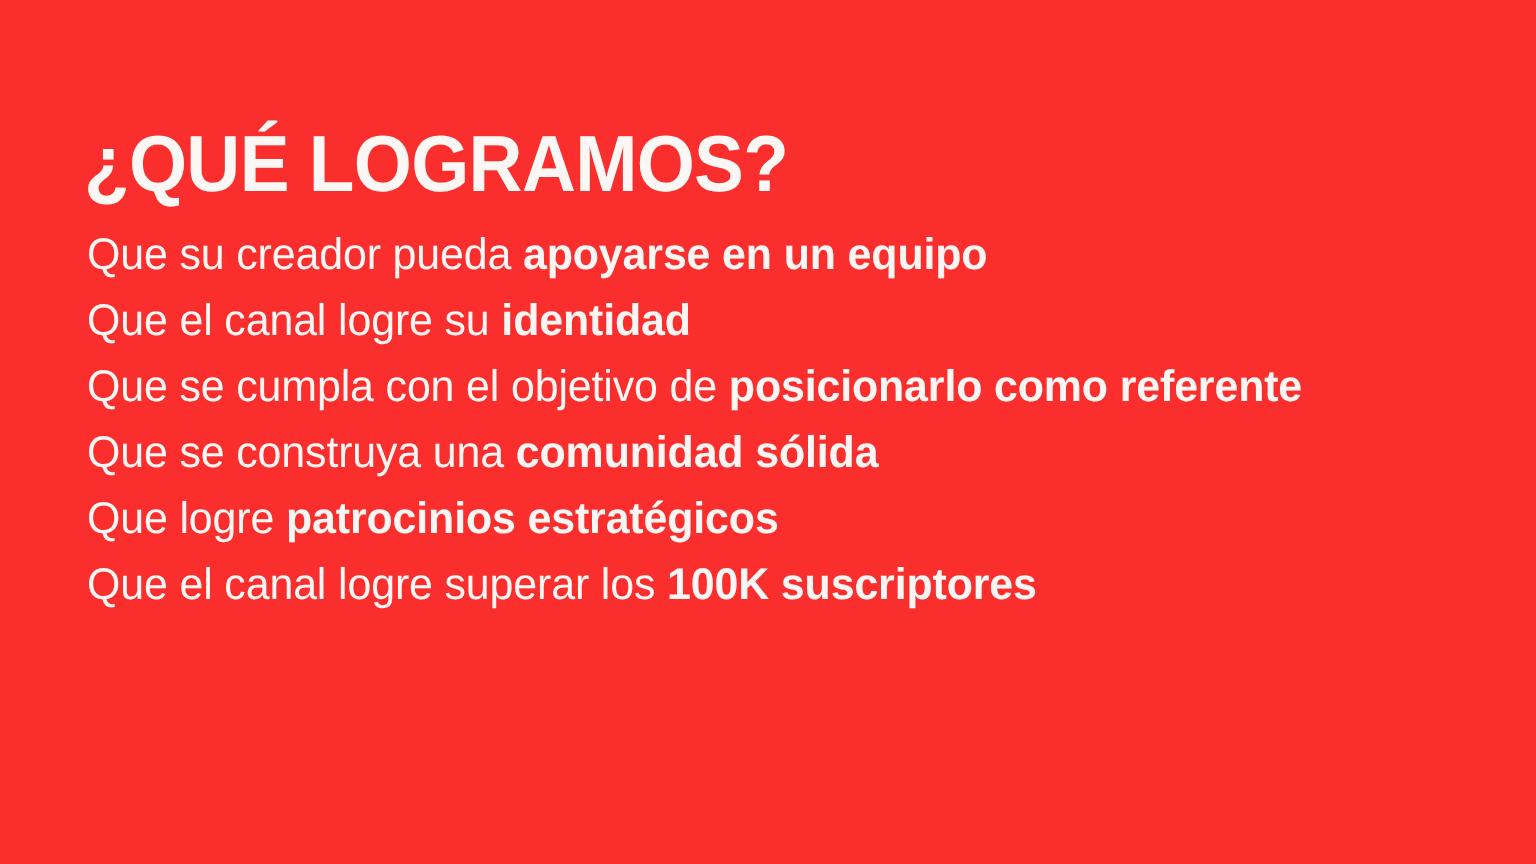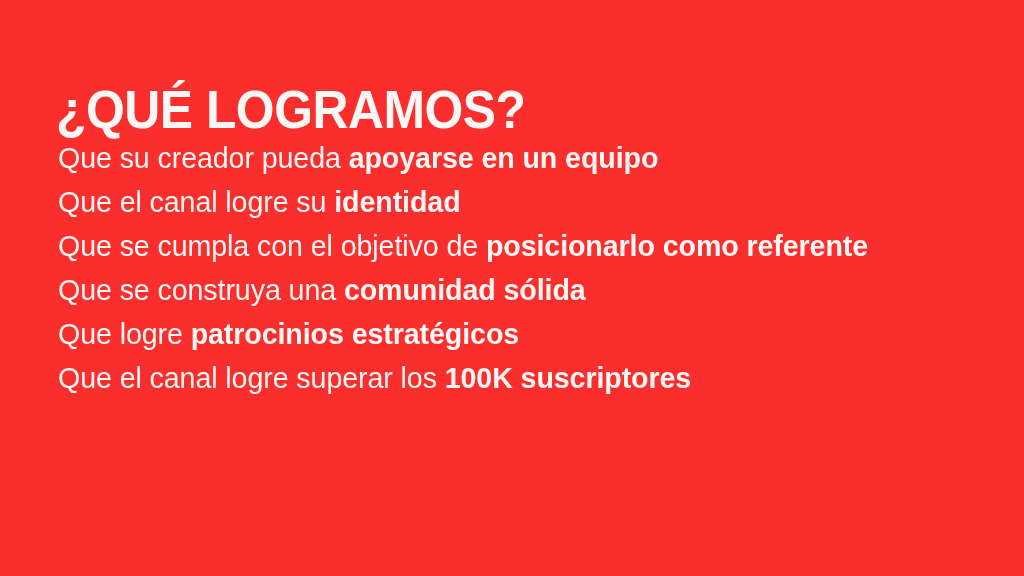--- a/index.html
+++ b/index.html
@@ -30,21 +30,21 @@
     font-weight: 700;
     letter-spacing: -0.5px;
     color: #fbf7f4;
     white-space: nowrap;
     transform: scaleX(0.94);
     transform-origin: left top;
   }
   #bullet-list {
     position: absolute;
     left: 58px;
-    top: 136px;
+    top: 148px;
     margin: 0;
     padding: 0;
     list-style: none;
     width: 930px;
   }
   #bullet-list .bullet-line {
     font-size: 29.5px;
     line-height: 44px;
     font-weight: 400;
     color: #fbf6f3;

